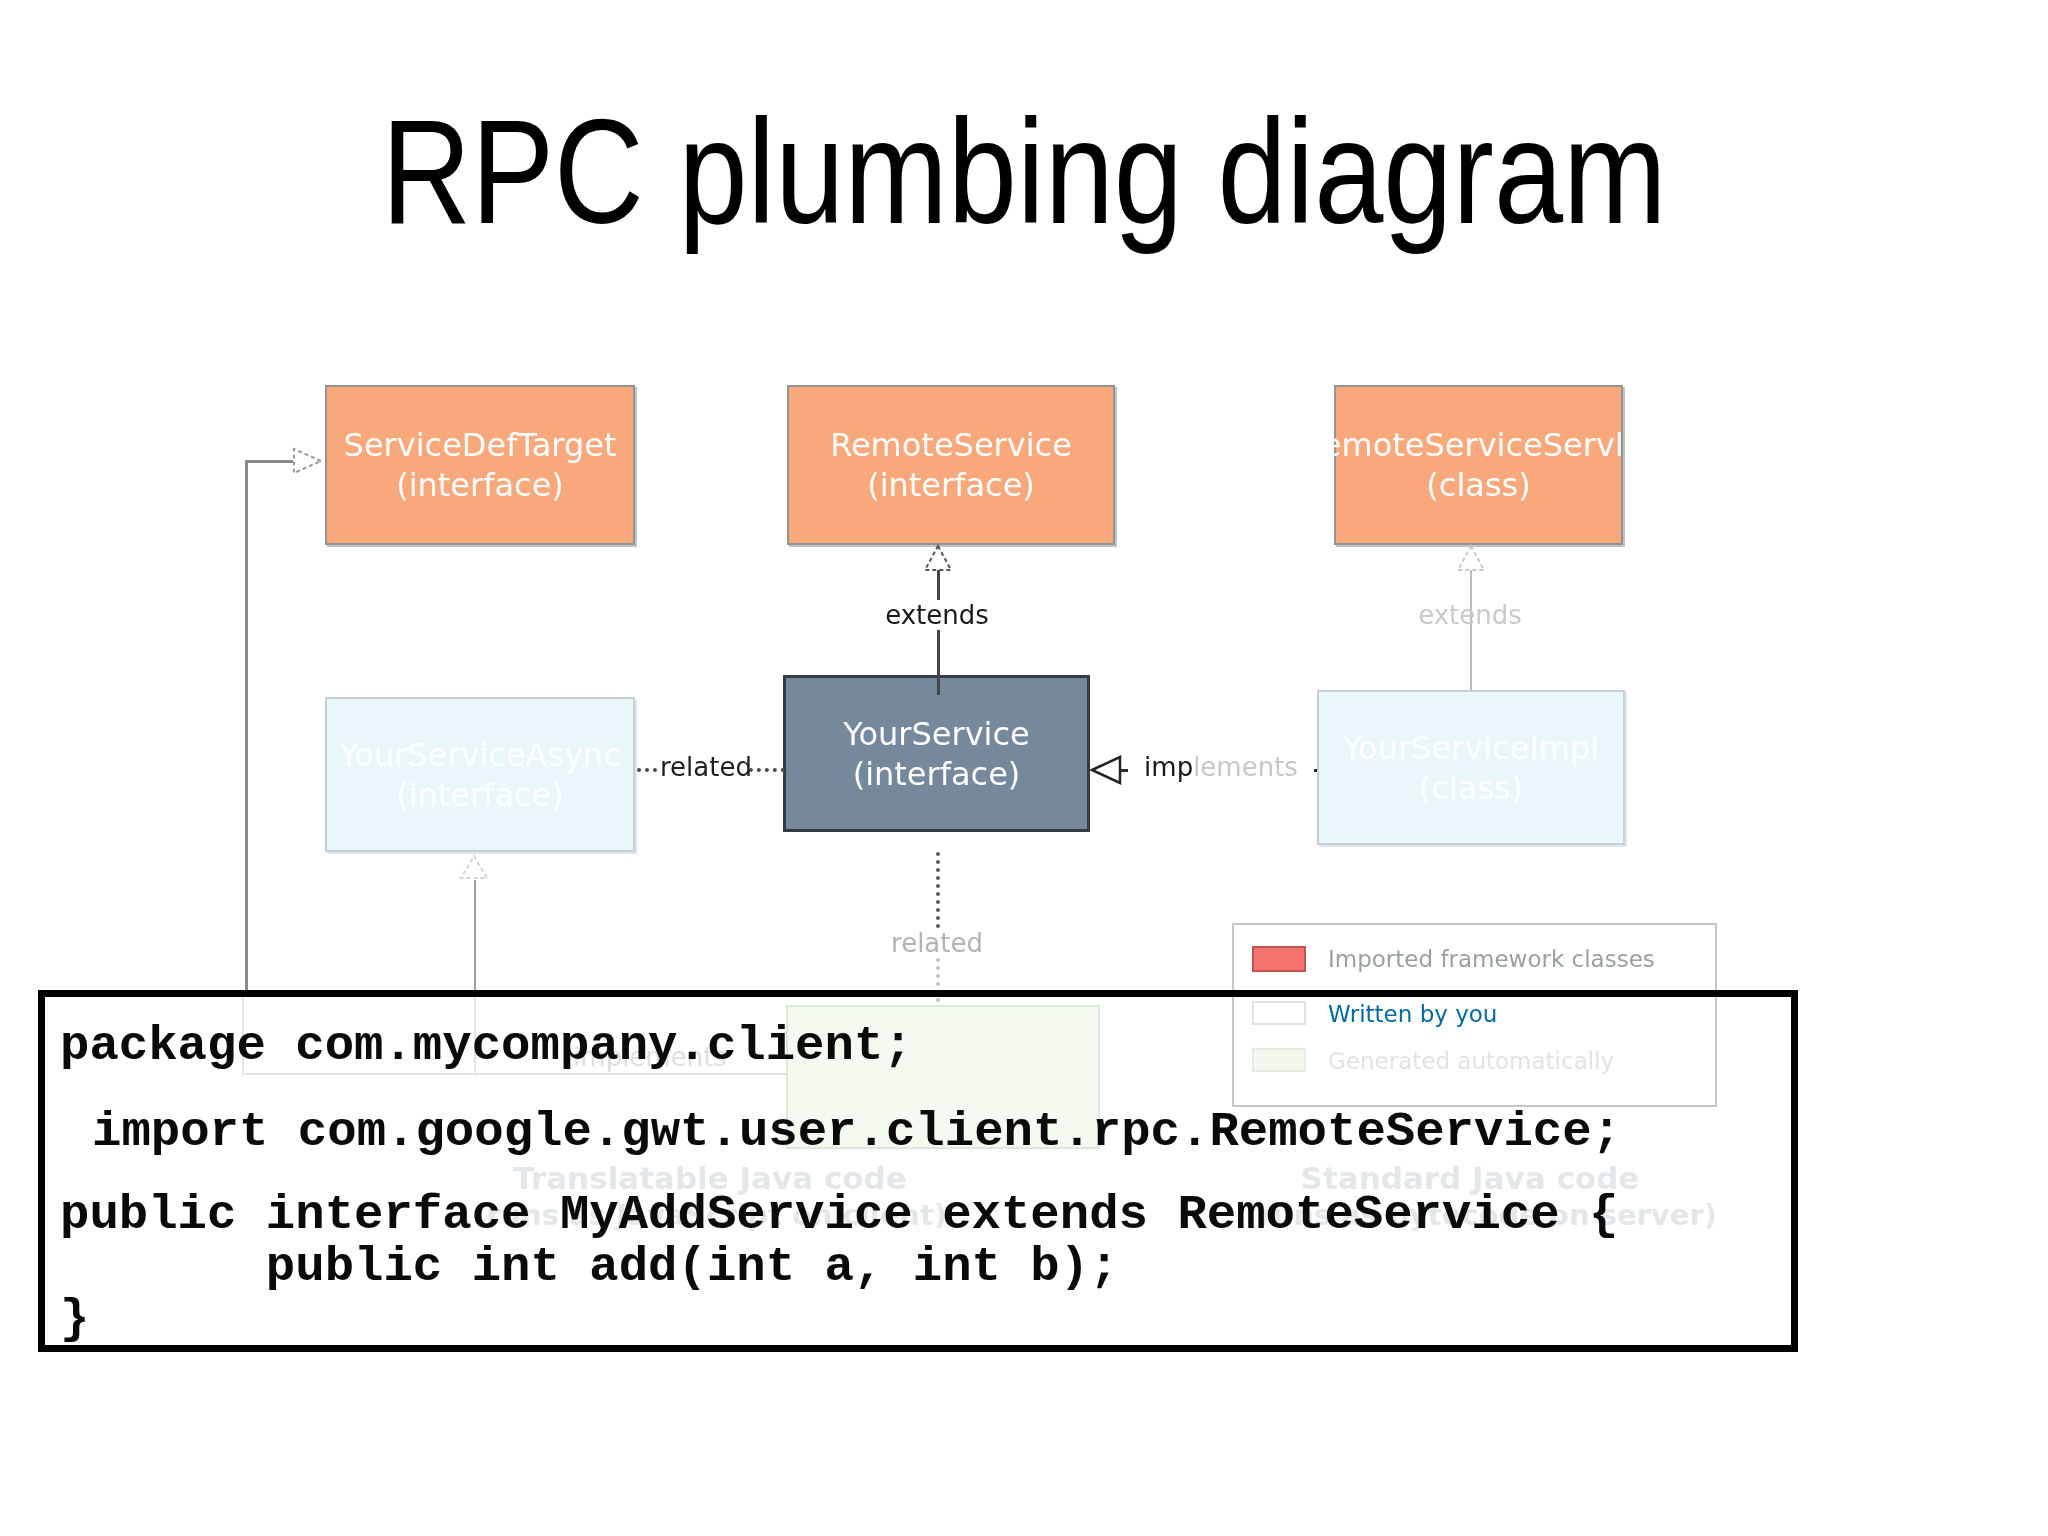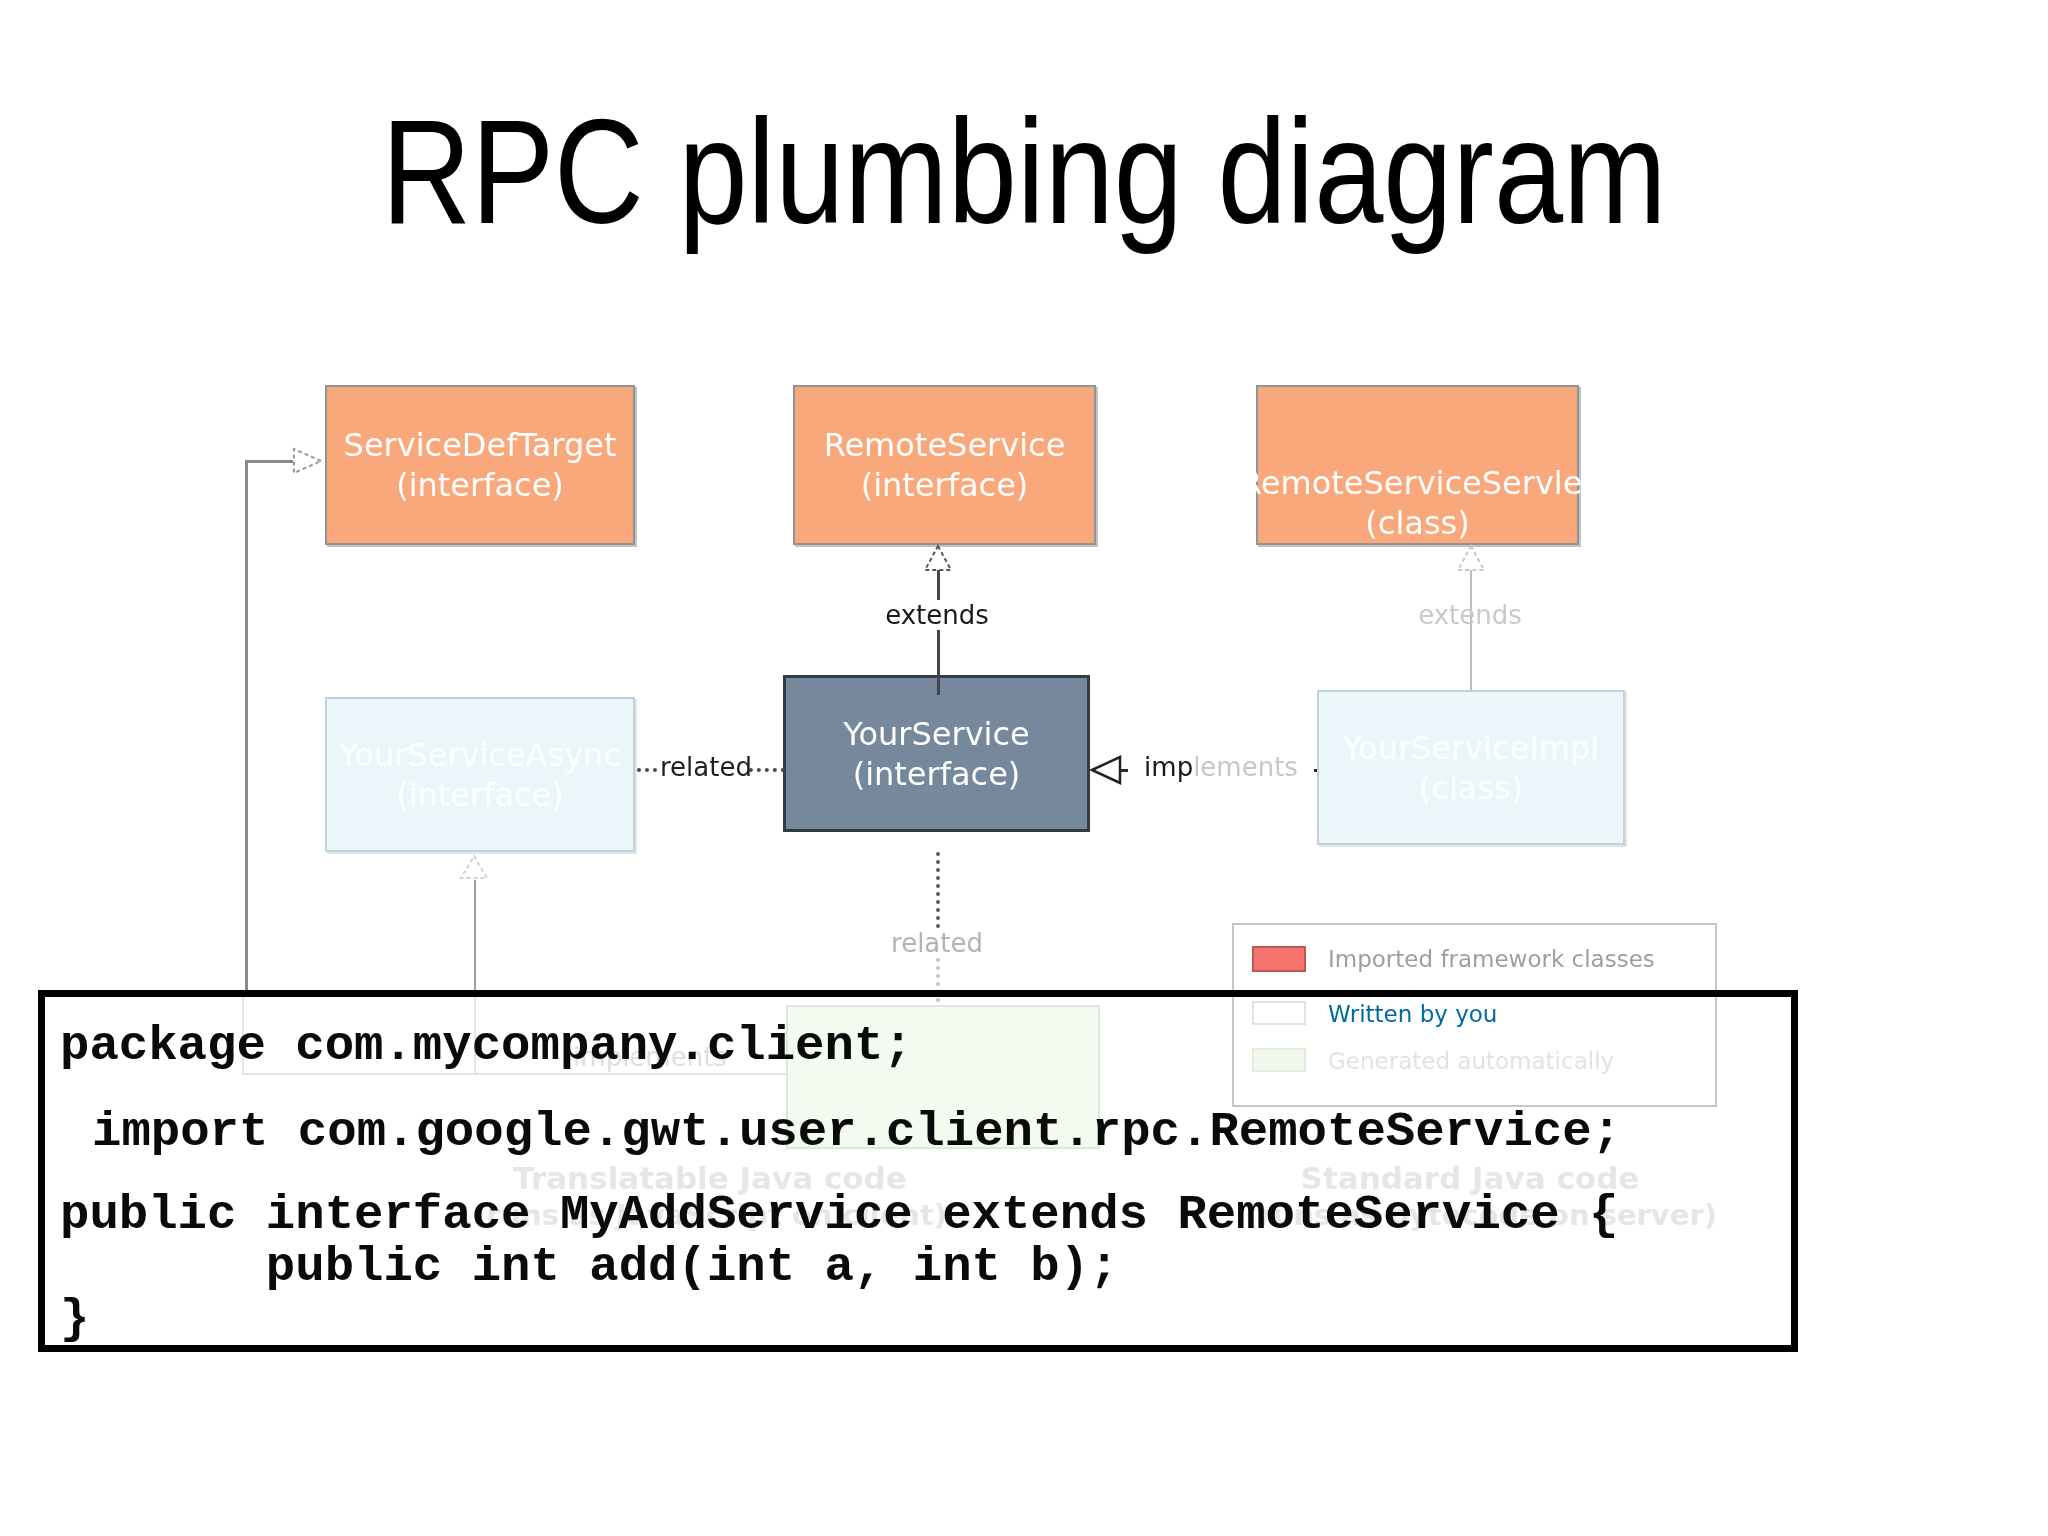--- a/index.html
+++ b/index.html
@@ -68,25 +68,25 @@
   <div class="abs ghost-caption ctr" style="left:460px;top:1198px;width:500px;font-size:29px;z-index:1;">(runs as JavaScript on client)</div>
   <div class="abs ghost-caption ctr" style="left:1270px;top:1160px;width:400px;font-size:31px;z-index:1;">Standard Java code</div>
   <div class="abs ghost-caption ctr" style="left:1245px;top:1198px;width:450px;font-size:29px;z-index:1;">(runs as bytecode on server)</div>
 
   <div class="abs title" style="z-index:2;">RPC plumbing diagram</div>
 
   <div class="abs box box-orange" style="left:325px;top:385px;width:310px;height:160px;z-index:2;">
     <span>ServiceDefTarget</span>
     <span>(interface)</span>
   </div>
-  <div class="abs box box-orange" style="left:787px;top:385px;width:303px;height:160px;z-index:2;margin-left:6px;">
+  <div class="abs box box-orange" style="left:787px;top:385px;width:328px;height:160px;z-index:2;">
     <span>RemoteService</span>
     <span>(interface)</span>
   </div>
-  <div class="abs box box-orange" style="left:1256px;top:385px;width:323px;height:160px;z-index:2;justify-content:flex-end;">
+  <div class="abs box box-orange" style="left:1334px;top:385px;width:289px;height:160px;z-index:2;">
     <span>RemoteServiceServlet</span>
     <span>(class)</span>
   </div>
 
   <div class="abs box box-dark" style="left:783px;top:675px;width:307px;height:157px;z-index:2;justify-content:center;">
     <span>YourService</span>
     <span>(interface)</span>
   </div>
 
   <div class="abs vline" style="left:937px;top:570px;height:125px;background:#454545;z-index:2;"></div>

